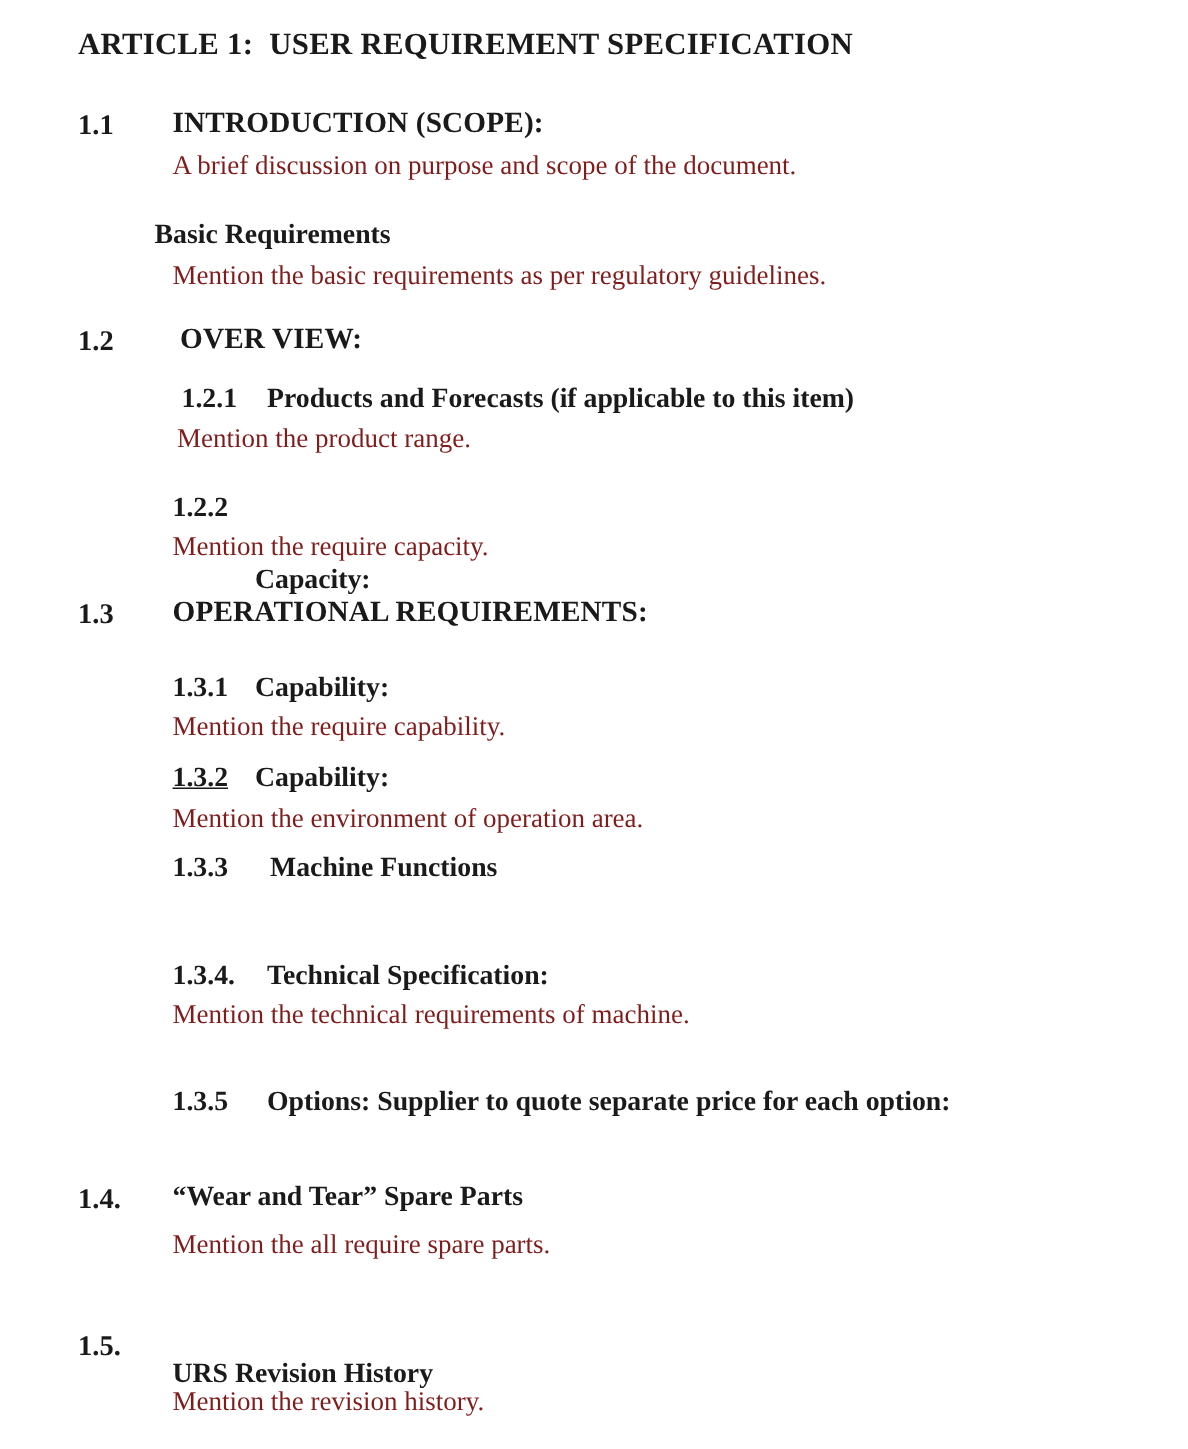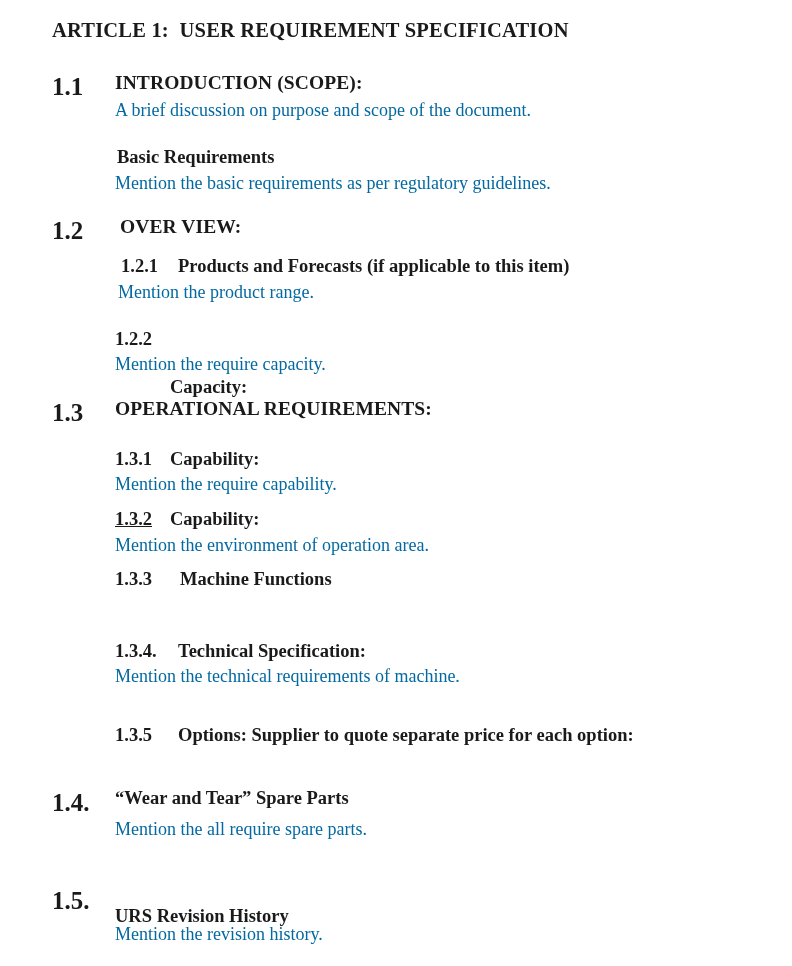--- a/index.html
+++ b/index.html
@@ -31,53 +31,53 @@
   }
 
   .doc-title {
     font-weight: bold;
     font-size: 20.5px;
     letter-spacing: 0.2px;
   }
 
   .sec-num {
     font-weight: bold;
-    font-size: 25px;
+    font-size: 19px;
   }
   .sec-head {
     font-weight: bold;
     font-size: 19.5px;
     letter-spacing: 0.1px;
   }
   .sub-head {
     font-weight: bold;
     font-size: 18.5px;
   }
   .body-line {
     font-weight: normal;
     font-size: 18px;
-    color: #0369a1;
+    color: #7f1d1d;
   }
   .minor-head {
     font-weight: bold;
     font-size: 18.5px;
   }
 </style>
 </head>
 <body>
 
 <div class="page">
 
   <div class="ln doc-title" style="left:52px; top:20px;">ARTICLE 1:  USER REQUIREMENT SPECIFICATION</div>
 
   <div class="ln sec-num" style="left:52px; top:74px;">1.1</div>
   <div class="ln sec-head" style="left:115px; top:73px;">INTRODUCTION (SCOPE):</div>
   <div class="ln body-line" style="left:115px; top:101px;">A brief discussion on purpose and scope of the document.</div>
 
-  <div class="ln minor-head" style="left:117px; top:148px;">Basic Requirements</div>
+  <div class="ln minor-head" style="left:103px; top:148px;">Basic Requirements</div>
   <div class="ln body-line" style="left:115px; top:174px;">Mention the basic requirements as per regulatory guidelines.</div>
 
   <div class="ln sec-num" style="left:52px; top:218px;">1.2</div>
   <div class="ln sec-head" style="left:120px; top:217px;">OVER VIEW:</div>
 
   <div class="ln sub-head" style="left:121px; top:257px;">1.2.1</div>
   <div class="ln sub-head" style="left:178px; top:257px;">Products and Forecasts (if applicable to this item)</div>
   <div class="ln body-line" style="left:118px; top:283px;">Mention the product range.</div>
 
   <div class="ln sub-head" style="left:115px; top:330px;">1.2.2</div>

